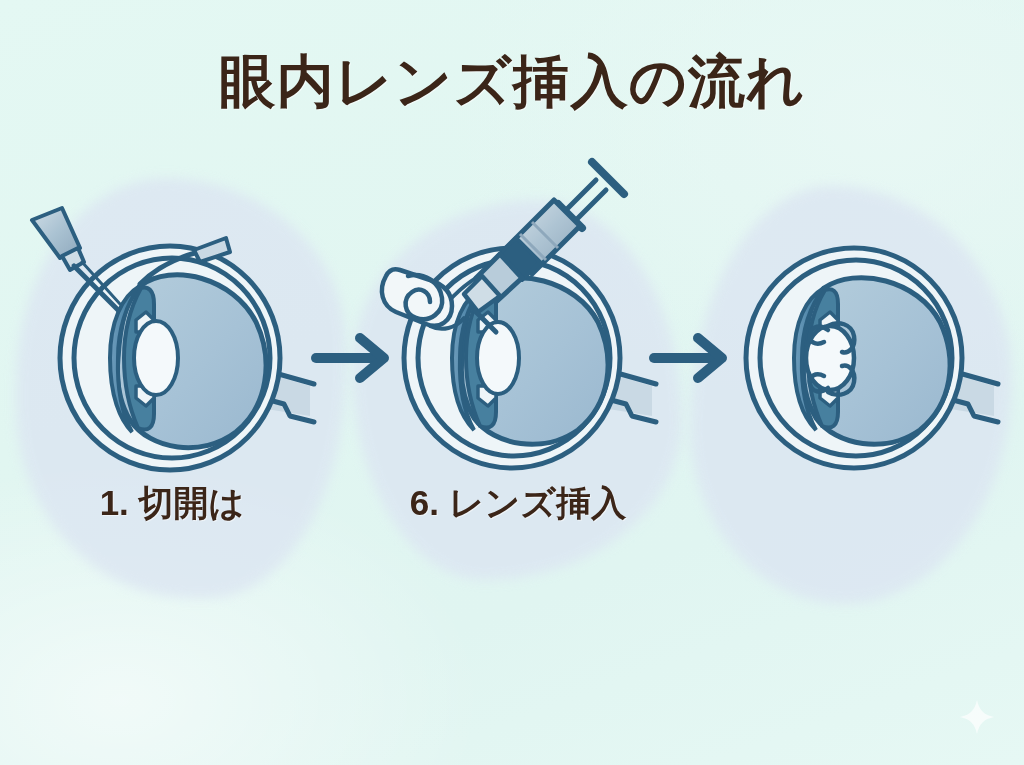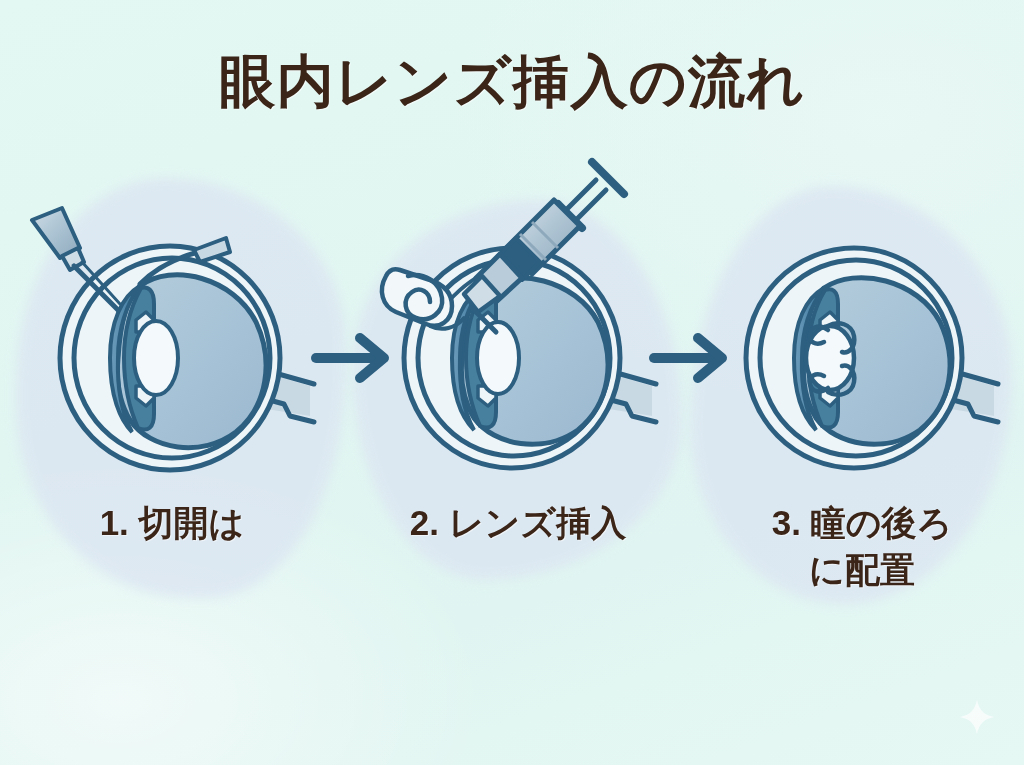--- a/index.html
+++ b/index.html
@@ -73,21 +73,21 @@
     position: absolute;
     width: 300px;
   }
   .panel-1 { left: 22px;  top: 200px; }
   .panel-2 { left: 368px; top: 150px; }
   .panel-3 { left: 712px; top: 200px; }
 
   .art { display: block; }
 
   .caption {
-    margin-top: 20px;
+    margin-top: 0;
     text-align: center;
     font-size: 35px;
     font-weight: 700;
     line-height: 1.33;
     color: #3b2518;
     text-shadow: 1px 1px 0 rgba(255,255,255,0.5);
     white-space: nowrap;
   }
   .cap-line { display: block; }
 
@@ -241,21 +241,21 @@
           <path d="M130 106 L148 88 L172 112 L154 130 Z" fill="#2c5f80" stroke="#2c5f80" stroke-width="4" stroke-linejoin="round"></path>
 
           <path d="M108 128 L132 104 L154 128 L128 152 Z" fill="#b8ccda" stroke="#2c5f80" stroke-width="5" stroke-linejoin="round"></path>
           <path d="M96 144 L114 126 L132 146 L110 162 Z" fill="#cfdde6" stroke="#2c5f80" stroke-width="4.5" stroke-linejoin="round"></path>
 
           <path d="M104 158 L128 182" fill="none" stroke="#2c5f80" stroke-width="5" stroke-linecap="round"></path>
         </g>
       </svg>
 
       <div class="caption">
-        <span class="cap-line">2. レンズ挿入</span>
+        <span class="cap-line">6. レンズ挿入</span>
       </div>
     </div>
 
     <div class="panel panel-3">
       <svg class="art" width="300" height="280" viewBox="0 0 300 280">
         <defs>
           <linearGradient id="vit3" x1="0" y1="0" x2="1" y2="1">
             <stop offset="0%" stop-color="#b4cddc"></stop>
             <stop offset="55%" stop-color="#a6c2d6"></stop>
             <stop offset="100%" stop-color="#9ab8cf"></stop>
@@ -285,24 +285,20 @@
 
         <g>
           <ellipse cx="118" cy="158" rx="24" ry="32" fill="#f4f9fb" stroke="#2c5f80" stroke-width="4.5"></ellipse>
           <path d="M116 130 C108 124 100 126 98 134 C96 142 104 146 112 142" fill="none" stroke="#2c5f80" stroke-width="4.5" stroke-linecap="round"></path>
           <path d="M116 126 C126 120 140 124 142 136 C144 148 136 154 130 152" fill="none" stroke="#2c5f80" stroke-width="4.5" stroke-linecap="round"></path>
           <path d="M116 188 C108 194 100 192 98 184 C96 176 104 172 112 176" fill="none" stroke="#2c5f80" stroke-width="4.5" stroke-linecap="round"></path>
           <path d="M116 192 C126 198 140 194 142 182 C144 170 136 164 130 166" fill="none" stroke="#2c5f80" stroke-width="4.5" stroke-linecap="round"></path>
         </g>
       </svg>
 
-      <div class="caption">
-        <span class="cap-line">3. 瞳の後ろ</span>
-        <span class="cap-line">に配置</span>
-      </div>
     </div>
 
     <svg class="arrow arrow-1" width="92" height="60" viewBox="0 0 92 60">
       <path d="M6 30 L66 30" fill="none" stroke="#2c5f80" stroke-width="10" stroke-linecap="round"></path>
       <path d="M50 10 L74 30 L50 50" fill="none" stroke="#2c5f80" stroke-width="10" stroke-linecap="round" stroke-linejoin="round"></path>
     </svg>
 
     <svg class="arrow arrow-2" width="92" height="60" viewBox="0 0 92 60">
       <path d="M6 30 L66 30" fill="none" stroke="#2c5f80" stroke-width="10" stroke-linecap="round"></path>
       <path d="M50 10 L74 30 L50 50" fill="none" stroke="#2c5f80" stroke-width="10" stroke-linecap="round" stroke-linejoin="round"></path>

